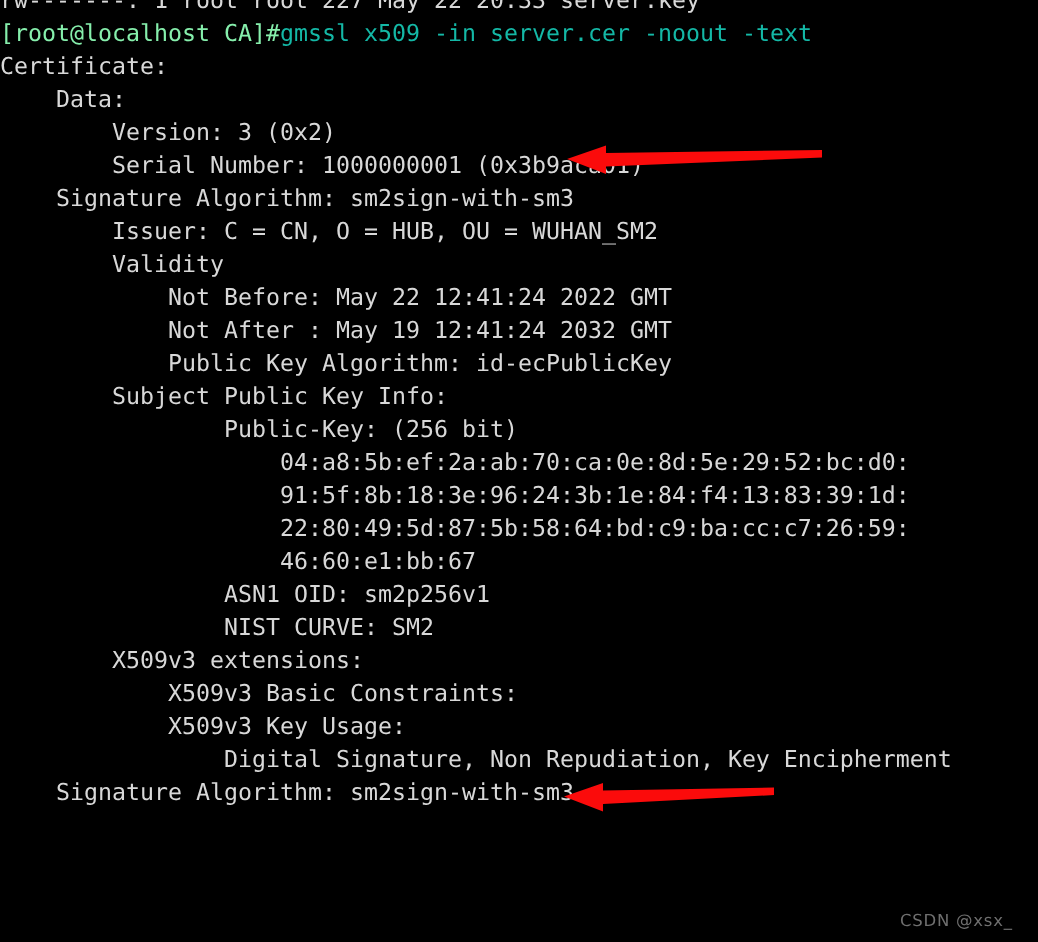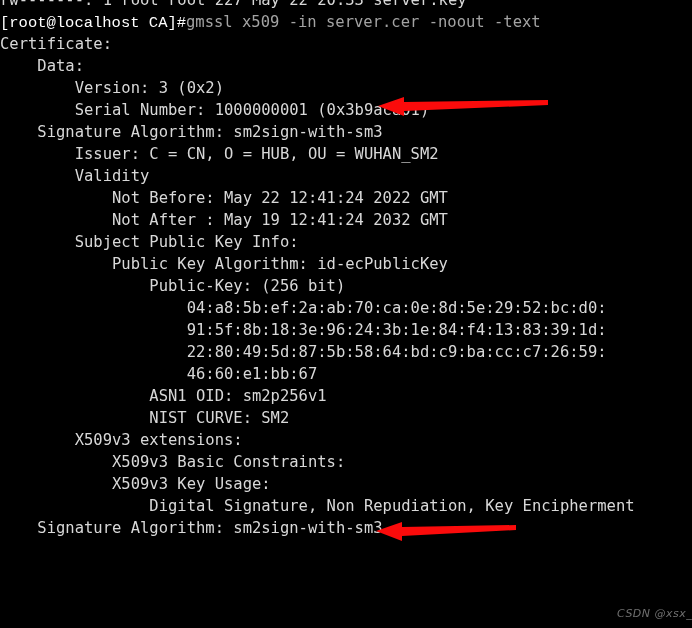--- a/index.html
+++ b/index.html
@@ -40,22 +40,22 @@
     position: relative;
   }
   .clipped-top .inner {
     position: absolute;
     left: 0;
     top: -11px;
     line-height: 22px;
     white-space: pre;
   }
   .c-white   { color: #d8d8d8; }
-  .c-prompt  { color: #ffffff; font-family: Liberation Mono, monospace; }
-  .c-cmd     { color: #a3a3a3; }
+  .c-prompt  { color: #86efac; }
+  .c-cmd     { color: #14b8a6; }
 
   
   .arrow {
     position: absolute;
     pointer-events: none;
   }
   .arrow svg { display: block; }
 
   .watermark {
     position: absolute;
@@ -75,22 +75,22 @@
       <div class="term-line"><span class="c-prompt">[root@localhost CA]#</span><span class="c-cmd">gmssl x509 -in server.cer -noout -text</span></div>
       <div class="term-line"><span class="c-white">Certificate:</span></div>
       <div class="term-line"><span class="c-white">    Data:</span></div>
       <div class="term-line"><span class="c-white">        Version: 3 (0x2)</span></div>
       <div class="term-line"><span class="c-white">        Serial Number: 1000000001 (0x3b9aca01)</span></div>
       <div class="term-line"><span class="c-white">    Signature Algorithm: sm2sign-with-sm3</span></div>
       <div class="term-line"><span class="c-white">        Issuer: C = CN, O = HUB, OU = WUHAN_SM2</span></div>
       <div class="term-line"><span class="c-white">        Validity</span></div>
       <div class="term-line"><span class="c-white">            Not Before: May 22 12:41:24 2022 GMT</span></div>
       <div class="term-line"><span class="c-white">            Not After : May 19 12:41:24 2032 GMT</span></div>
+      <div class="term-line"><span class="c-white">            Public Key Algorithm: id-ecPublicKey</span></div>
       <div class="term-line"><span class="c-white">        Subject Public Key Info:</span></div>
-      <div class="term-line"><span class="c-white">            Public Key Algorithm: id-ecPublicKey</span></div>
       <div class="term-line"><span class="c-white">                Public-Key: (256 bit)</span></div>
       <div class="term-line"><span class="c-white">                    04:a8:5b:ef:2a:ab:70:ca:0e:8d:5e:29:52:bc:d0:</span></div>
       <div class="term-line"><span class="c-white">                    91:5f:8b:18:3e:96:24:3b:1e:84:f4:13:83:39:1d:</span></div>
       <div class="term-line"><span class="c-white">                    22:80:49:5d:87:5b:58:64:bd:c9:ba:cc:c7:26:59:</span></div>
       <div class="term-line"><span class="c-white">                    46:60:e1:bb:67</span></div>
       <div class="term-line"><span class="c-white">                ASN1 OID: sm2p256v1</span></div>
       <div class="term-line"><span class="c-white">                NIST CURVE: SM2</span></div>
       <div class="term-line"><span class="c-white">        X509v3 extensions:</span></div>
       <div class="term-line"><span class="c-white">            X509v3 Basic Constraints:</span></div>
       <div class="term-line"><span class="c-white">            X509v3 Key Usage:</span></div>
@@ -104,14 +104,14 @@
       <polygon points="0,10 26,1 26,6 170,4 170,9 26,15 26,20" fill="#fb0b0b"></polygon>
     </svg>
   </div>
 
   <div class="arrow" id="arrow1" style="left: 376px; top: 521px;">
     <svg width="140" height="22" viewBox="0 0 140 22" xmlns="http://www.w3.org/2000/svg">
       <polygon points="0,10 26,1 26,6 140,4 140,9 26,15 26,20" fill="#fb0b0b"></polygon>
     </svg>
   </div>
 
-  <div class="watermark" style="left: 617px; top: 607px; color: rgb(111, 111, 111); font-style: italic;">CSDN @xsx_</div>
+  <div class="watermark" style="left: 600px; top: 607px; color: rgb(111, 111, 111);">CSDN @xsx_</div>
 </div>
 
 </body></html>

